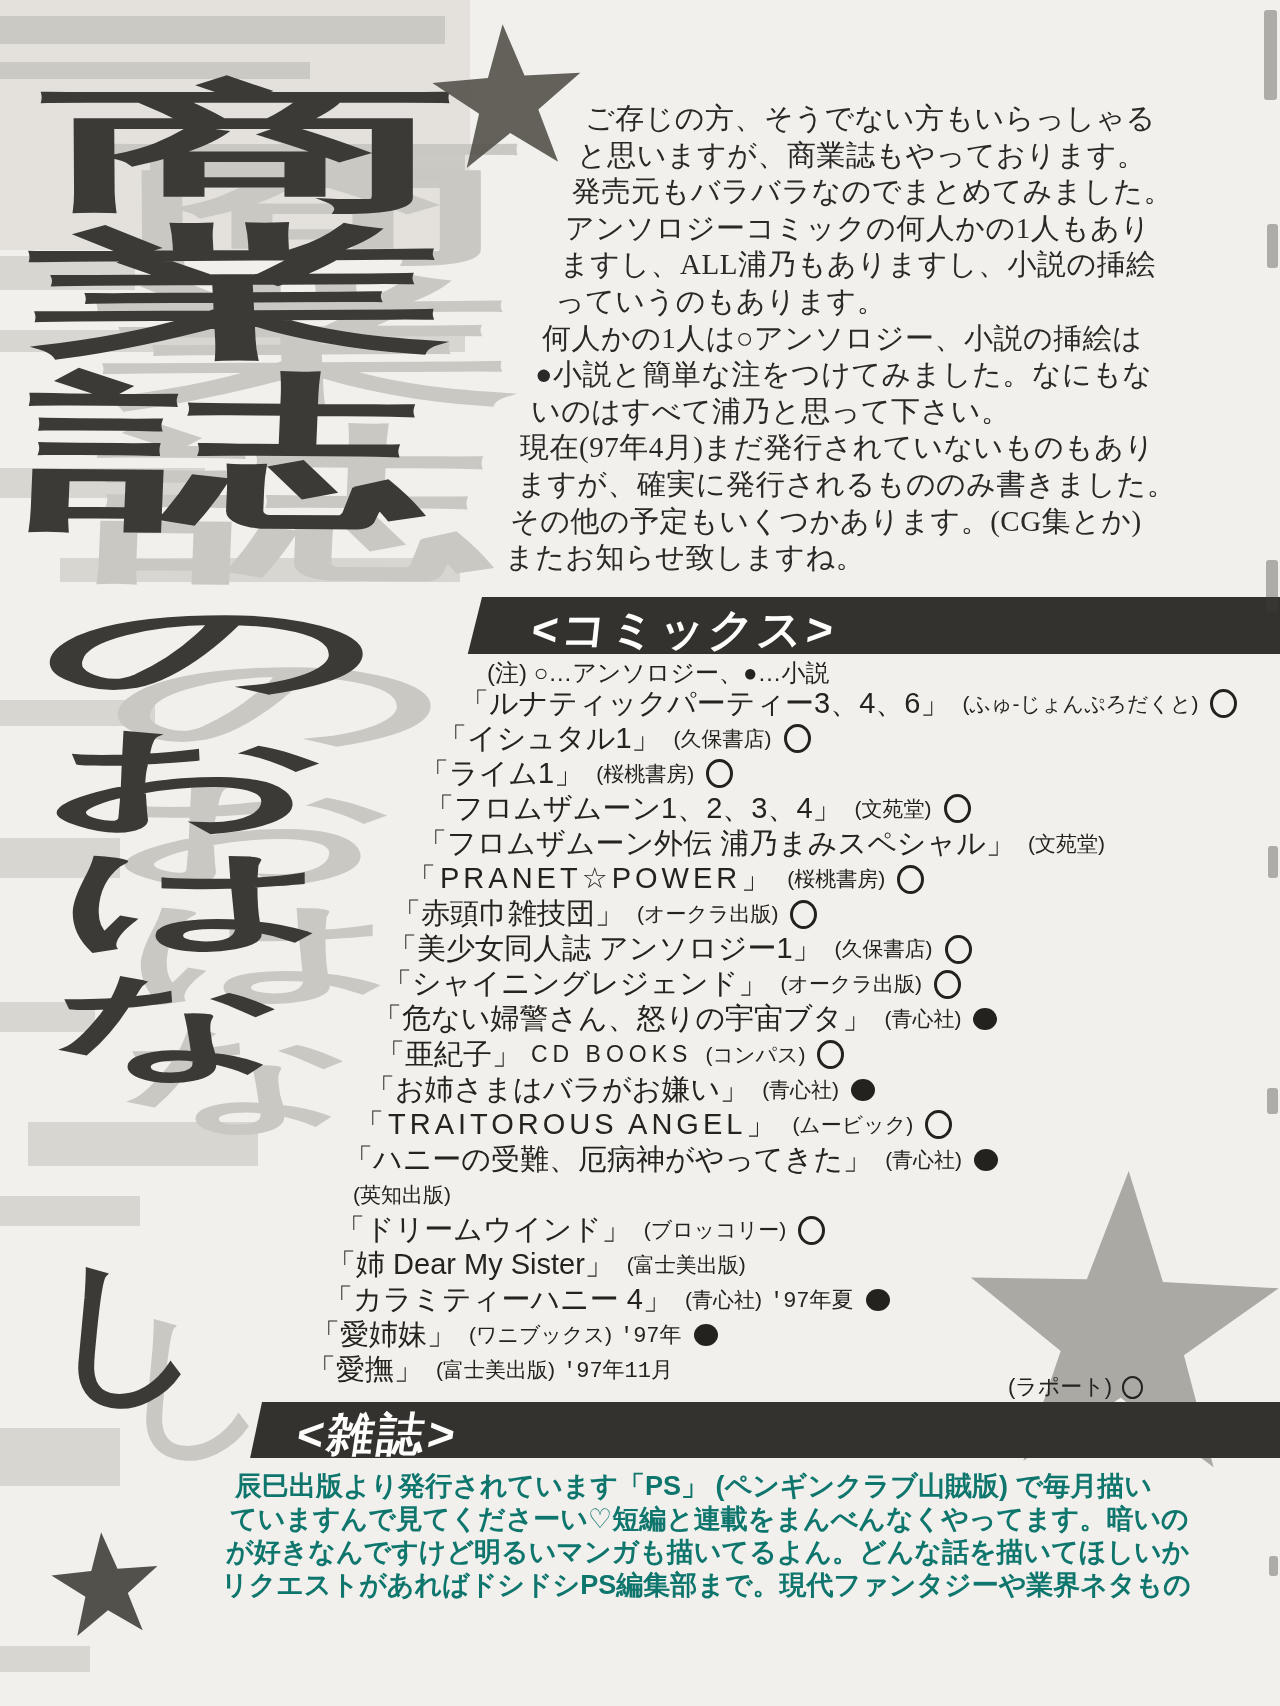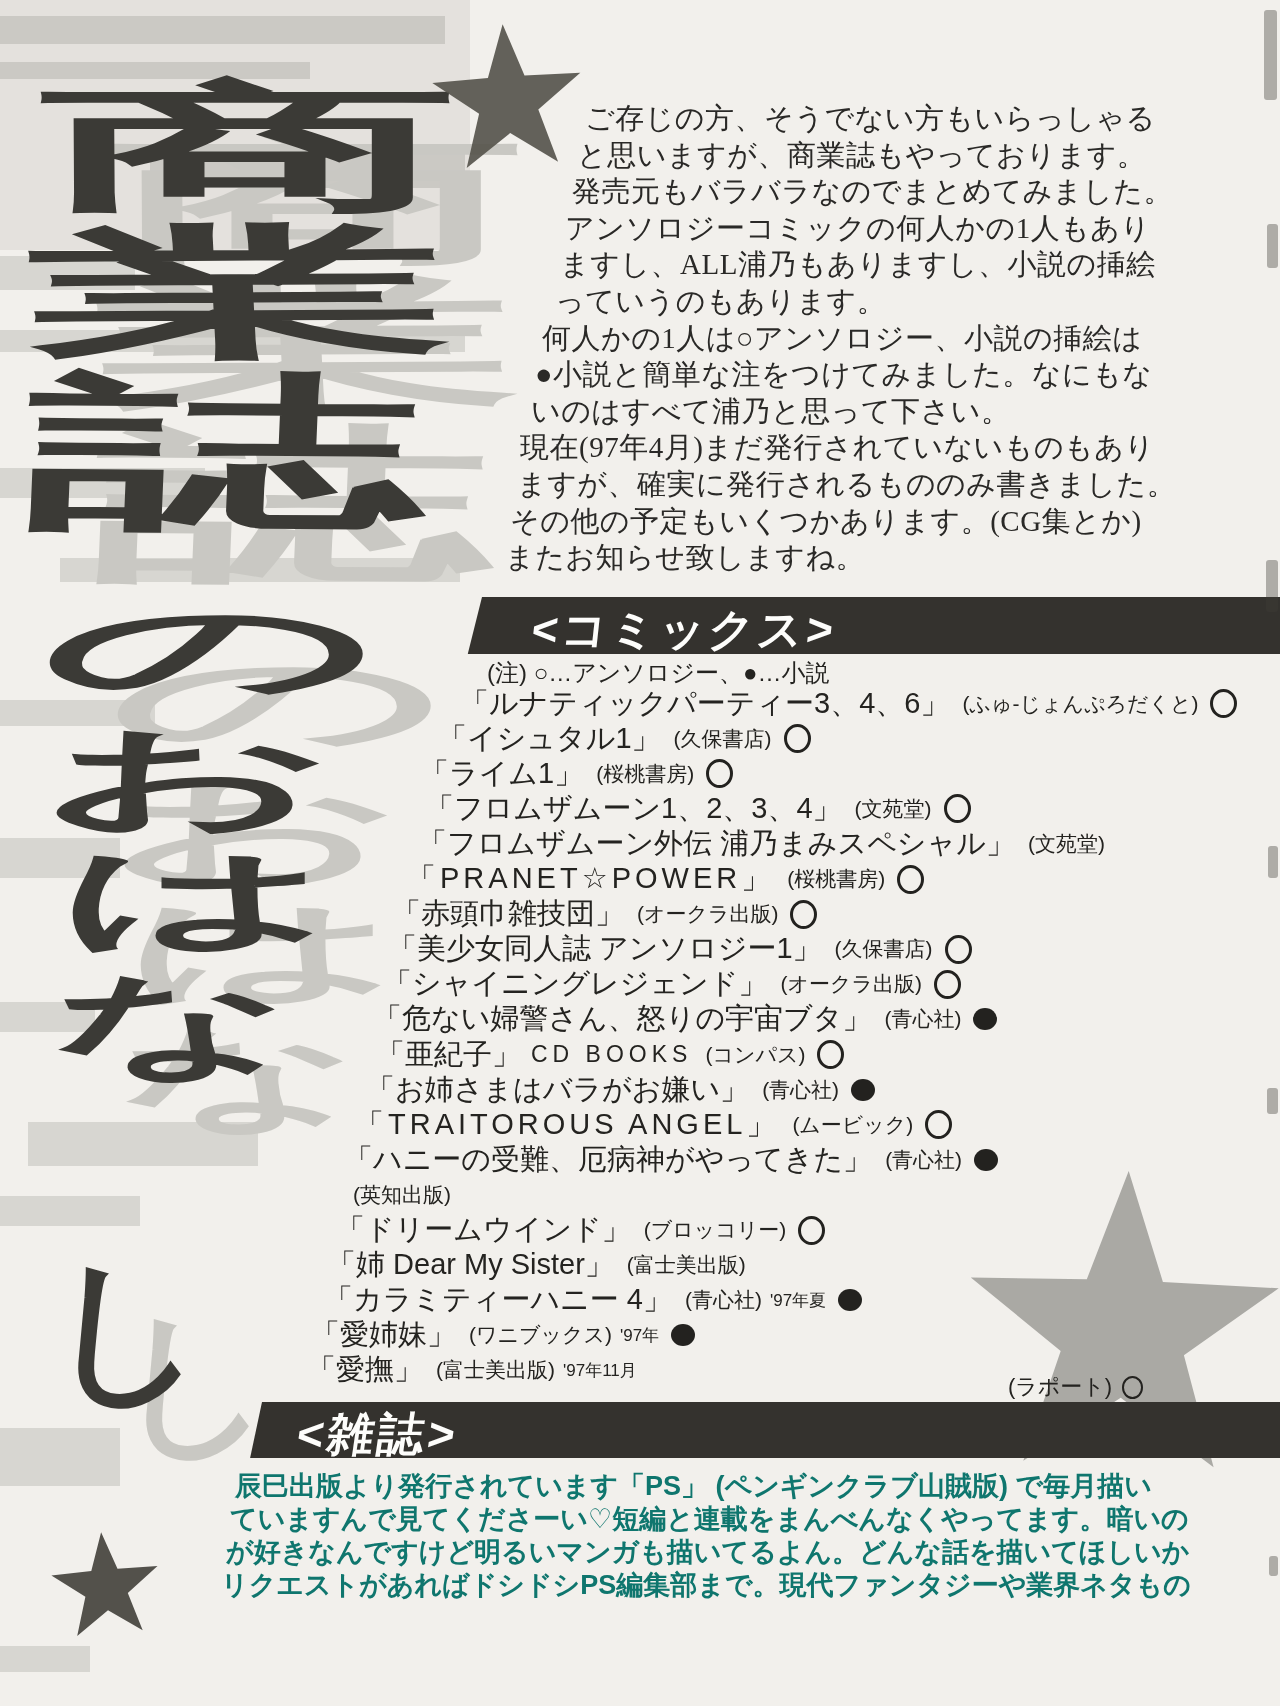--- a/index.html
+++ b/index.html
@@ -44,21 +44,21 @@
   
   .note{position:absolute;left:487px;top:657px;font-size:24px;z-index:4;white-space:pre;color:#242320;}
   .list-row{
     position:absolute;display:flex;align-items:center;white-space:pre;
     height:35px;z-index:4;color:#242320;
   }
   .lt{font-size:29px;}
   .lt.wide{letter-spacing:4px;}
   .lmid{font-size:23px;margin-left:10px;letter-spacing:5px;}
   .lp{font-size:21px;margin-left:13px;text-align:right;}
-  .lsuf{font-size:17px;margin-left:8px;}
+  .lsuf{font-size:22px;margin-left:8px;font-family:Liberation Mono, monospace;}
   .mk{display:inline-block;flex:0 0 auto;}
   .mk.open{width:21px;height:23px;border:3px solid #23221f;border-radius:50%;margin-left:12px;background:transparent;}
   .mk.filled{width:24px;height:22px;background:#23221f;border-radius:50%;margin-left:12px;}
   
   .side-title{position:absolute;left:884px;top:1328px;font-size:30px;z-index:4;white-space:pre;color:#242320;}
   .side-pub{position:absolute;left:1008px;top:1372px;font-size:22px;z-index:4;display:flex;align-items:center;color:#242320;}
   .side-pub .mk.open{width:17px;height:19px;border-width:2.5px;margin-left:10px;}
   
   .mag{position:absolute;left:200px;top:1470px;z-index:6;}
   .mag .line{height:33px;line-height:33px;white-space:pre;font-size:27px;color:#0f766e;font-weight:bold;}

